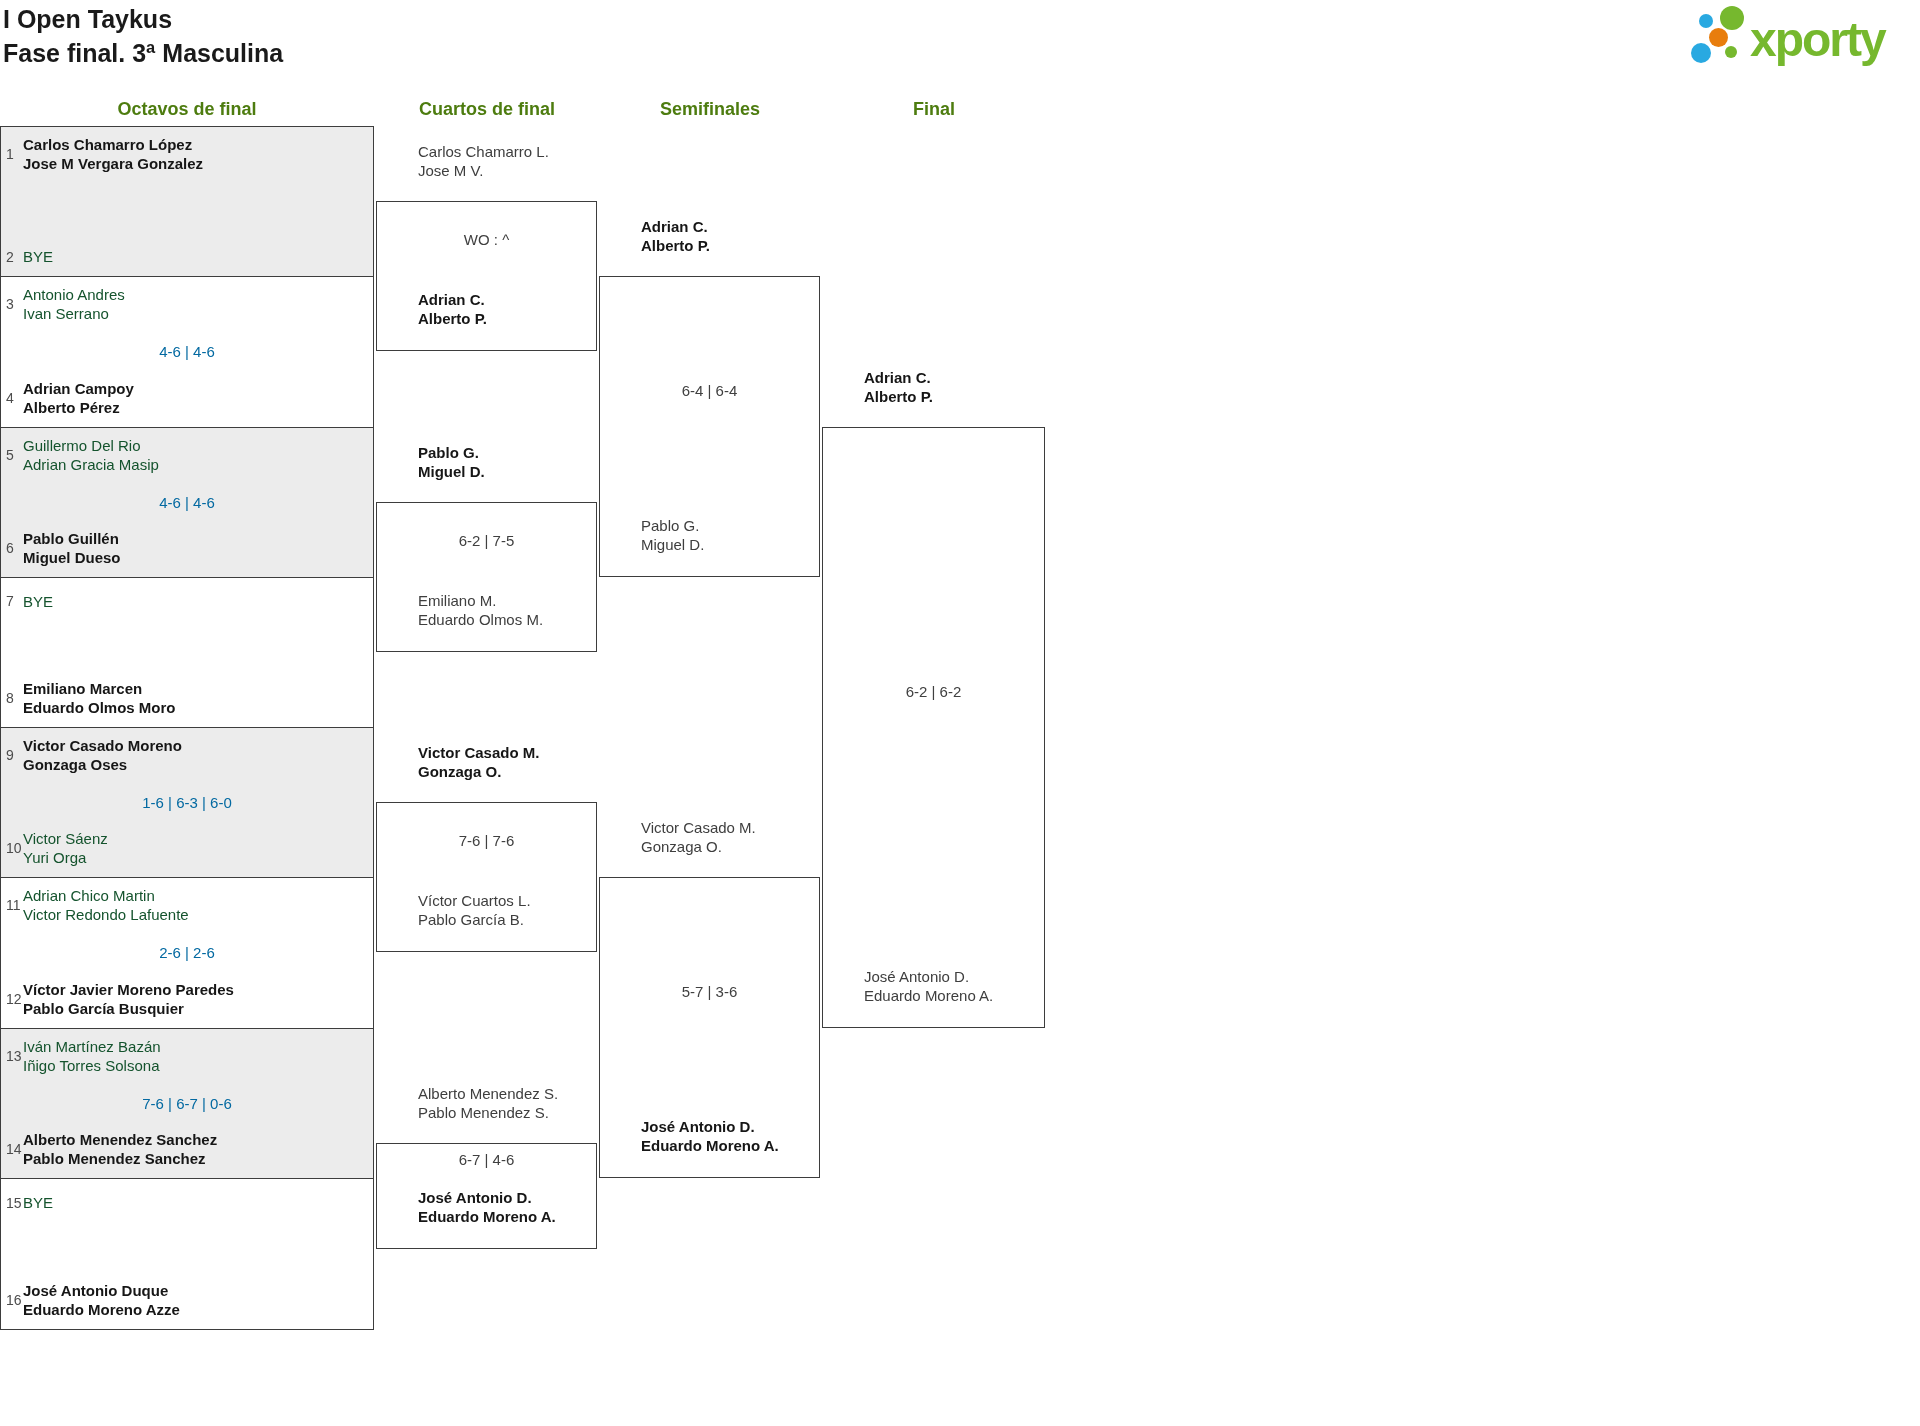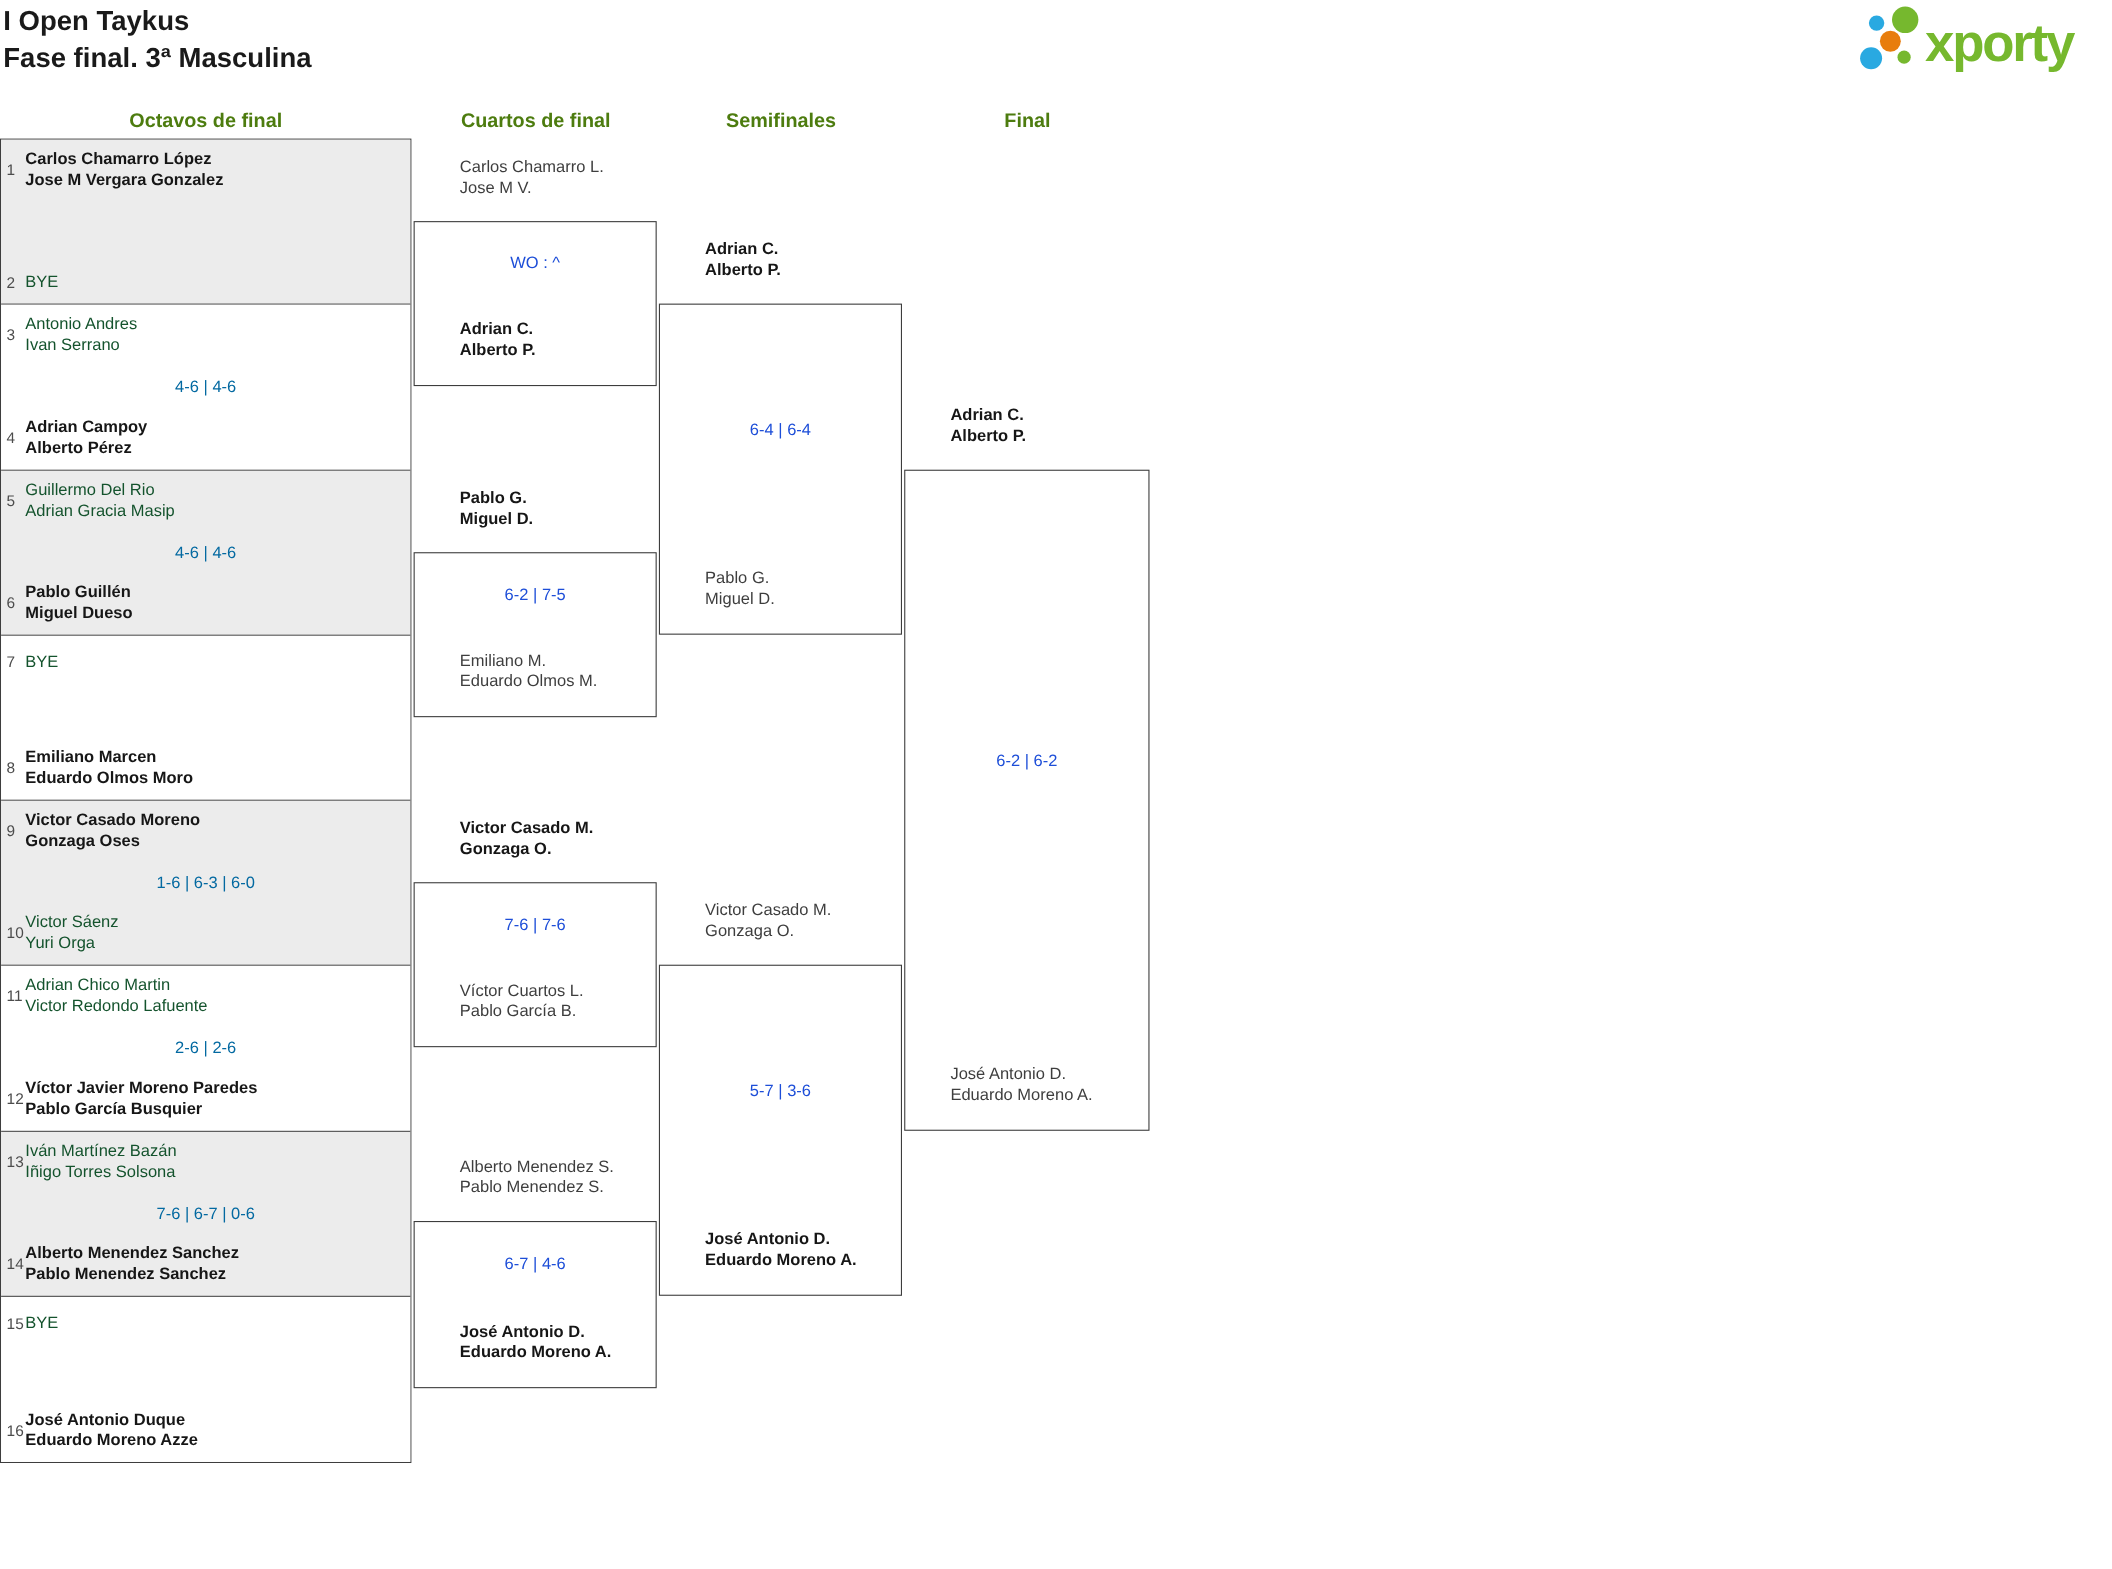--- a/index.html
+++ b/index.html
@@ -61,21 +61,21 @@
   .tlabel {
     position:absolute; left:6px; font-size:15px; line-height:19px;
     color:#3e3e3e; white-space:nowrap;
   }
   .tlabel span { display:block;margin-left:35px; }
   .tlabel.above { bottom:calc(100% + 22px); }
   .tlabel.inside { bottom:22px; }
   .tlabel.bold { font-weight:700; color:#161616; }
   .mscore {
     position:absolute; left:0; right:0; top:calc(50% - 45px); text-align:center;
-    font-size:15px; color:#1d4ed8;
+    font-size:15px; color:#404040;
   }
   .mscore:empty { display:none; }
 </style>
 </head>
 <body>
 
 <div class="titleblock">
   <div class="title">I Open Taykus</div>
   <div class="subtitle">Fase final. 3ª Masculina</div>
 </div>
@@ -270,21 +270,21 @@
         <span>Victor Casado M.</span>
         <span>Gonzaga O.</span>
       </div>
     <div class="mscore">7-6 | 7-6</div>
     <div class="tlabel inside">
         <span>Víctor Cuartos L.</span>
         <span>Pablo García B.</span>
       </div>
   </div>
 
-  <div class="mbox" style="left:376px; top:1110px; width:221px; height:152px;">
+  <div class="mbox" style="left:376px; top:1143px; width:221px; height:106px;">
     <div class="tlabel above">
         <span>Alberto Menendez S.</span>
         <span>Pablo Menendez S.</span>
       </div>
     <div class="mscore">6-7 | 4-6</div>
     <div class="tlabel inside bold">
         <span>José Antonio D.</span>
         <span>Eduardo Moreno A.</span>
       </div>
   </div>

